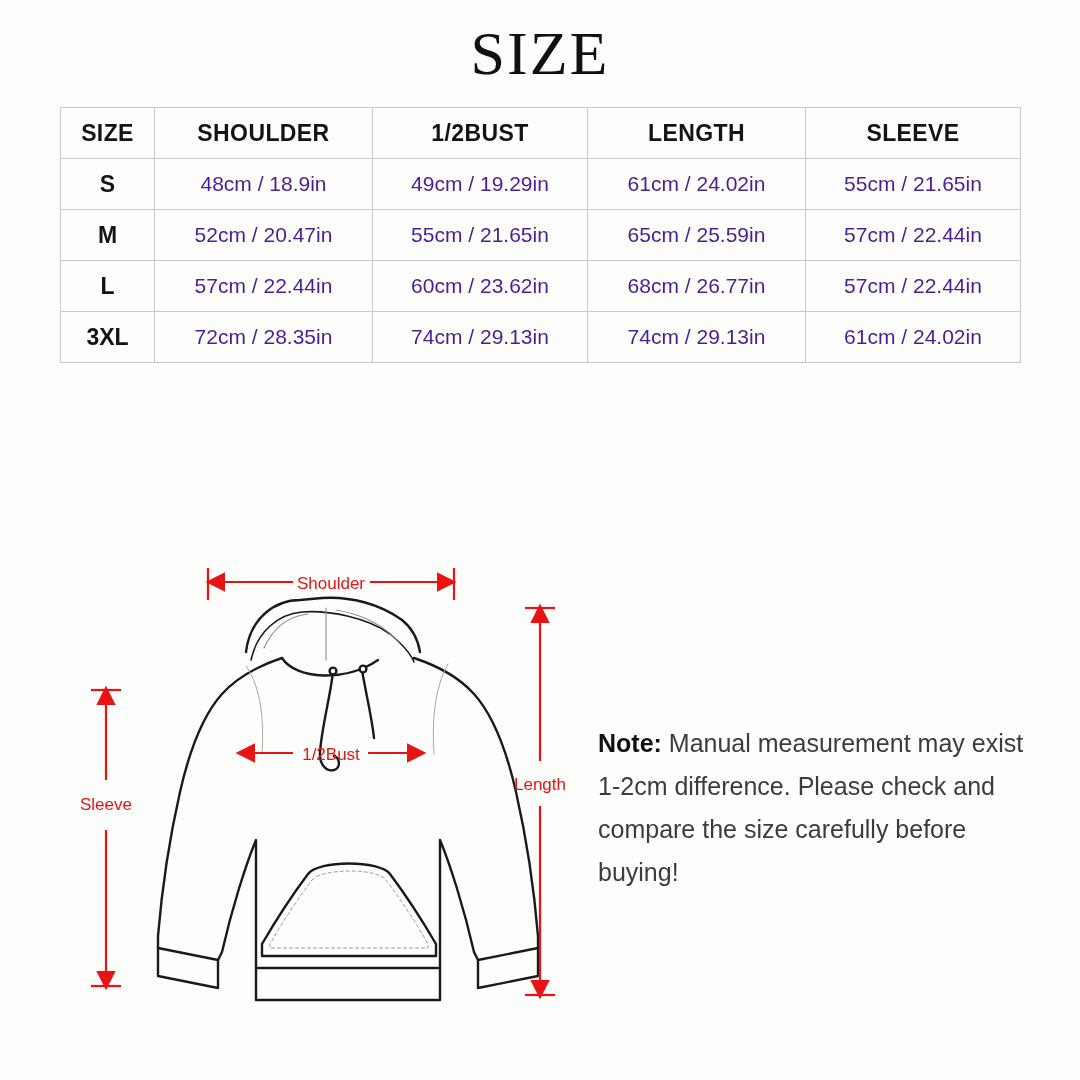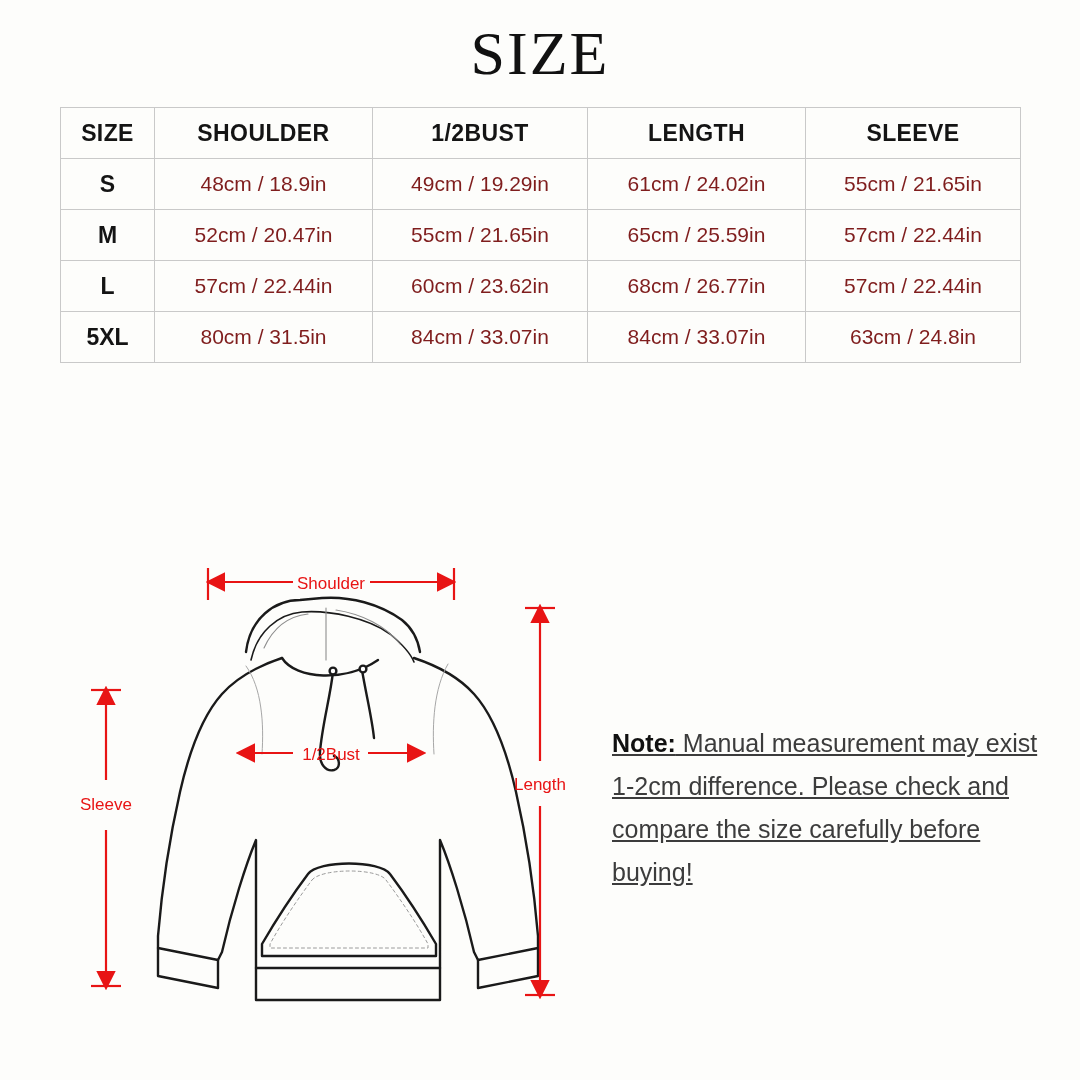--- a/index.html
+++ b/index.html
@@ -44,21 +44,21 @@
     border-collapse: collapse;
     width: 960px;
     table-layout: fixed;
   }
   table.size-table th, table.size-table td {
     border: 1px solid #c9c9c9;
     height: 48px;
     text-align: center;
     vertical-align: middle;
     font-size: 21px;
-    color: #7f1d1d;
+    color: #4c1d95;
     font-weight: 400;
   }
   table.size-table thead th {
     font-size: 23px;
     font-weight: bold;
     color: #141414;
     letter-spacing: 0.4px;
   }
   table.size-table tbody td.sz {
     font-weight: bold;
@@ -77,27 +77,26 @@
     left: 50px;
     top: 548px;
     width: 540px;
     height: 470px;
   }
   .diagram svg { display: block; }
 
   
   .note {
     position: absolute;
-    left: 612px;
+    left: 598px;
     top: 722px;
     width: 440px;
     font-size: 25px;
     line-height: 43px;
     color: #3c3c3c;
-    text-decoration: underline;
   }
   .note b {
     color: #111;
     font-weight: bold;
   }
 </style>
 </head>
 <body>
 
 <div class="page">
@@ -138,25 +137,25 @@
           <td>57cm / 22.44in</td>
         </tr>
         <tr>
           <td class="sz">L</td>
           <td>57cm / 22.44in</td>
           <td>60cm / 23.62in</td>
           <td>68cm / 26.77in</td>
           <td>57cm / 22.44in</td>
         </tr>
         <tr>
-          <td class="sz">5XL</td>
-          <td>80cm / 31.5in</td>
-          <td>84cm / 33.07in</td>
-          <td>84cm / 33.07in</td>
-          <td>63cm / 24.8in</td>
+          <td class="sz">3XL</td>
+          <td>72cm / 28.35in</td>
+          <td>74cm / 29.13in</td>
+          <td>74cm / 29.13in</td>
+          <td>61cm / 24.02in</td>
         </tr>
       </tbody>
     </table>
   </div>
 
   <div class="diagram">
     <svg width="540" height="470" viewBox="0 0 540 470" xmlns="http://www.w3.org/2000/svg">
       <defs>
         <marker id="ah" markerWidth="9" markerHeight="9" refX="7" refY="4.5" orient="auto">
           <path d="M0,0 L9,4.5 L0,9 z" fill="#e81414"></path>

